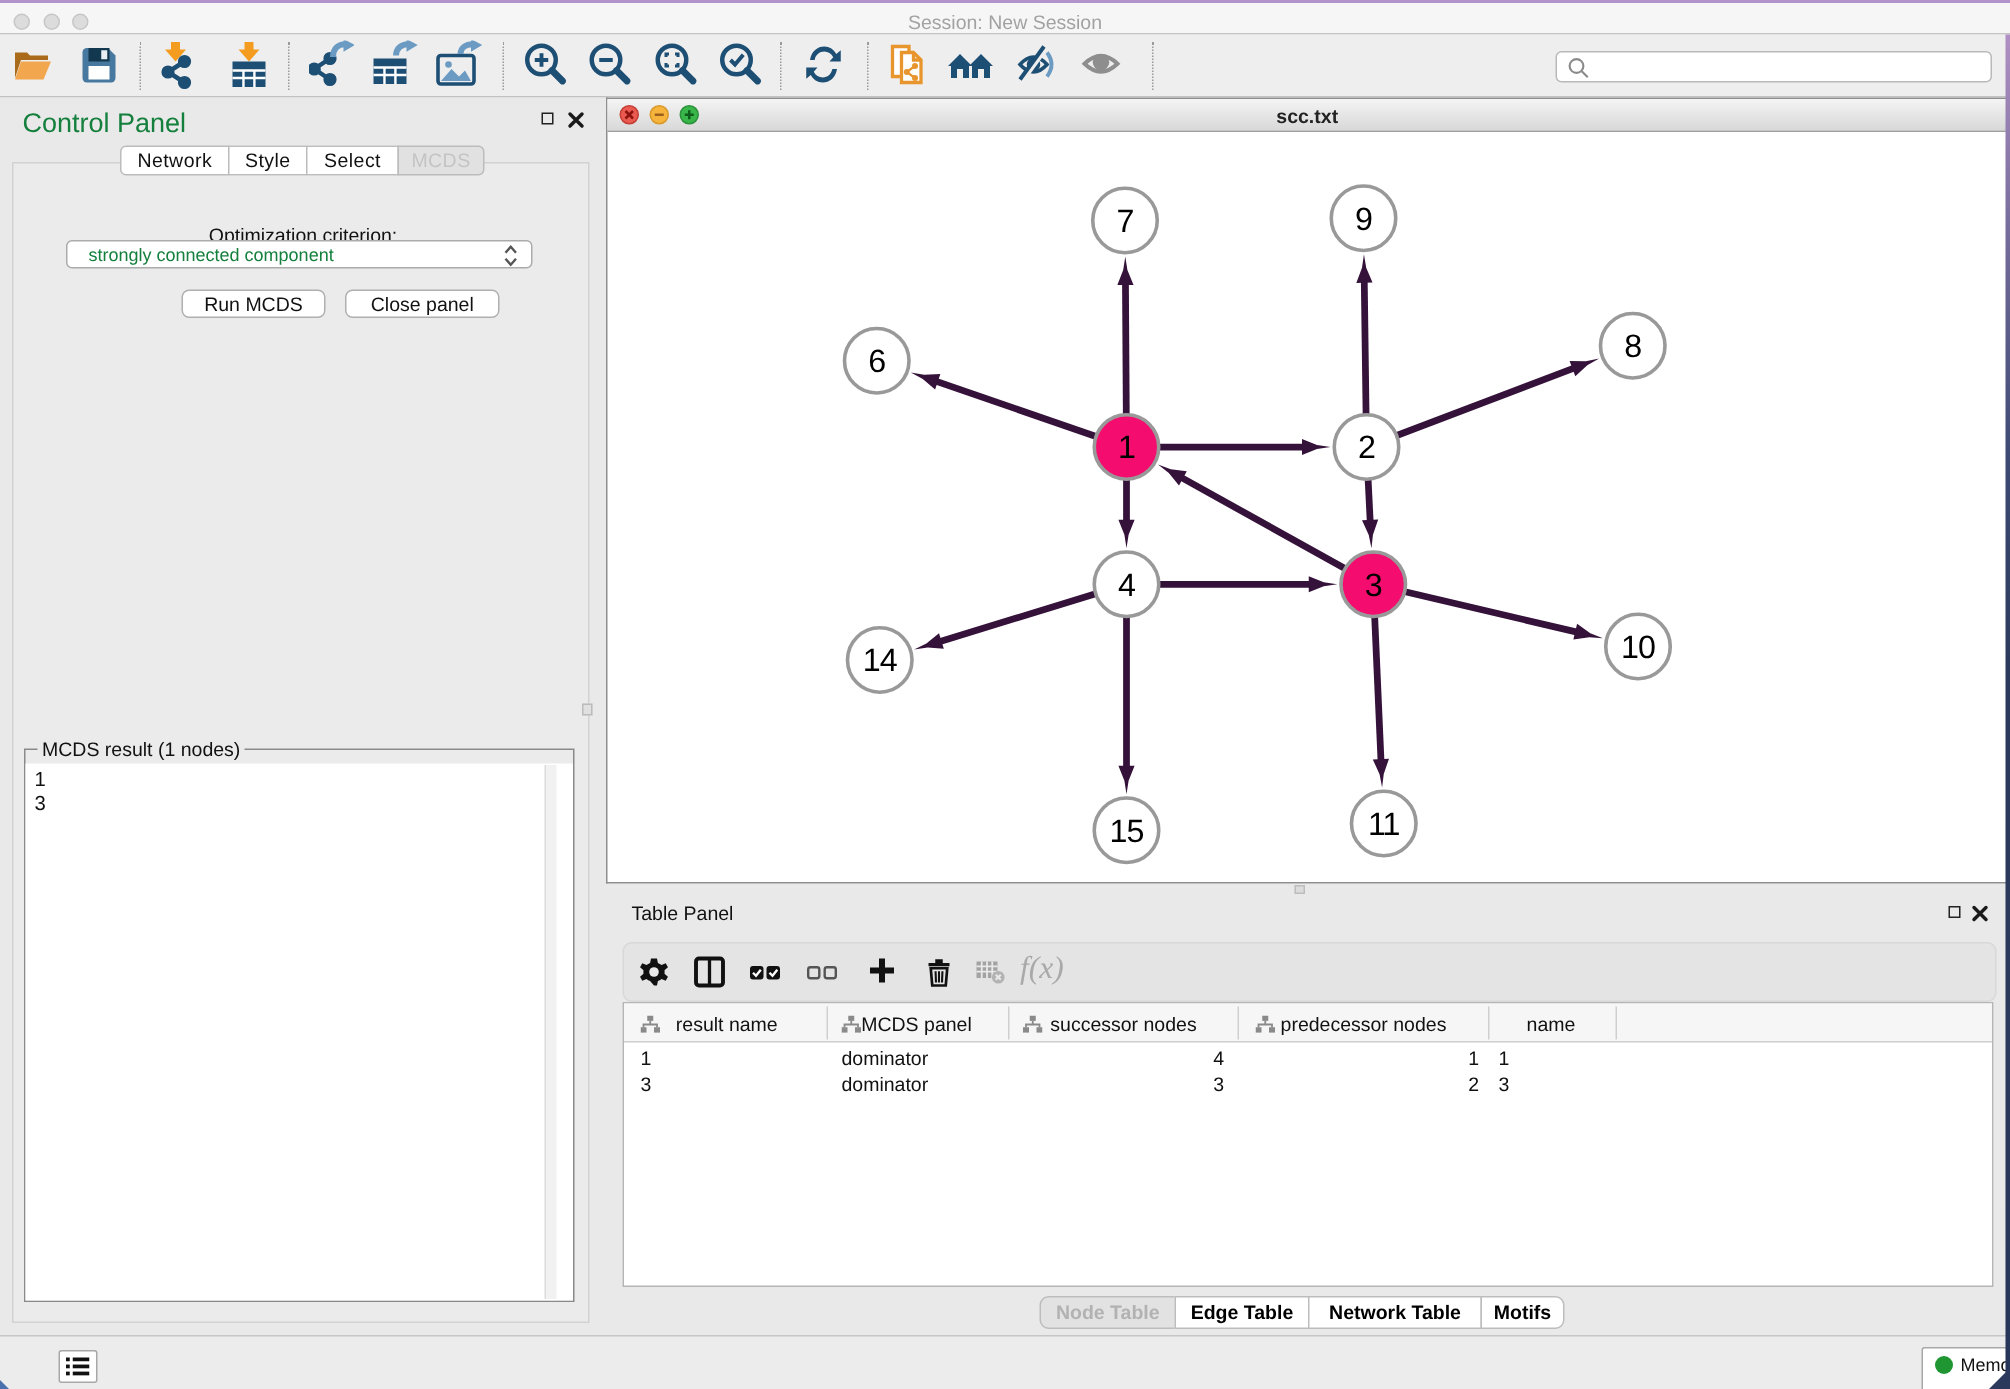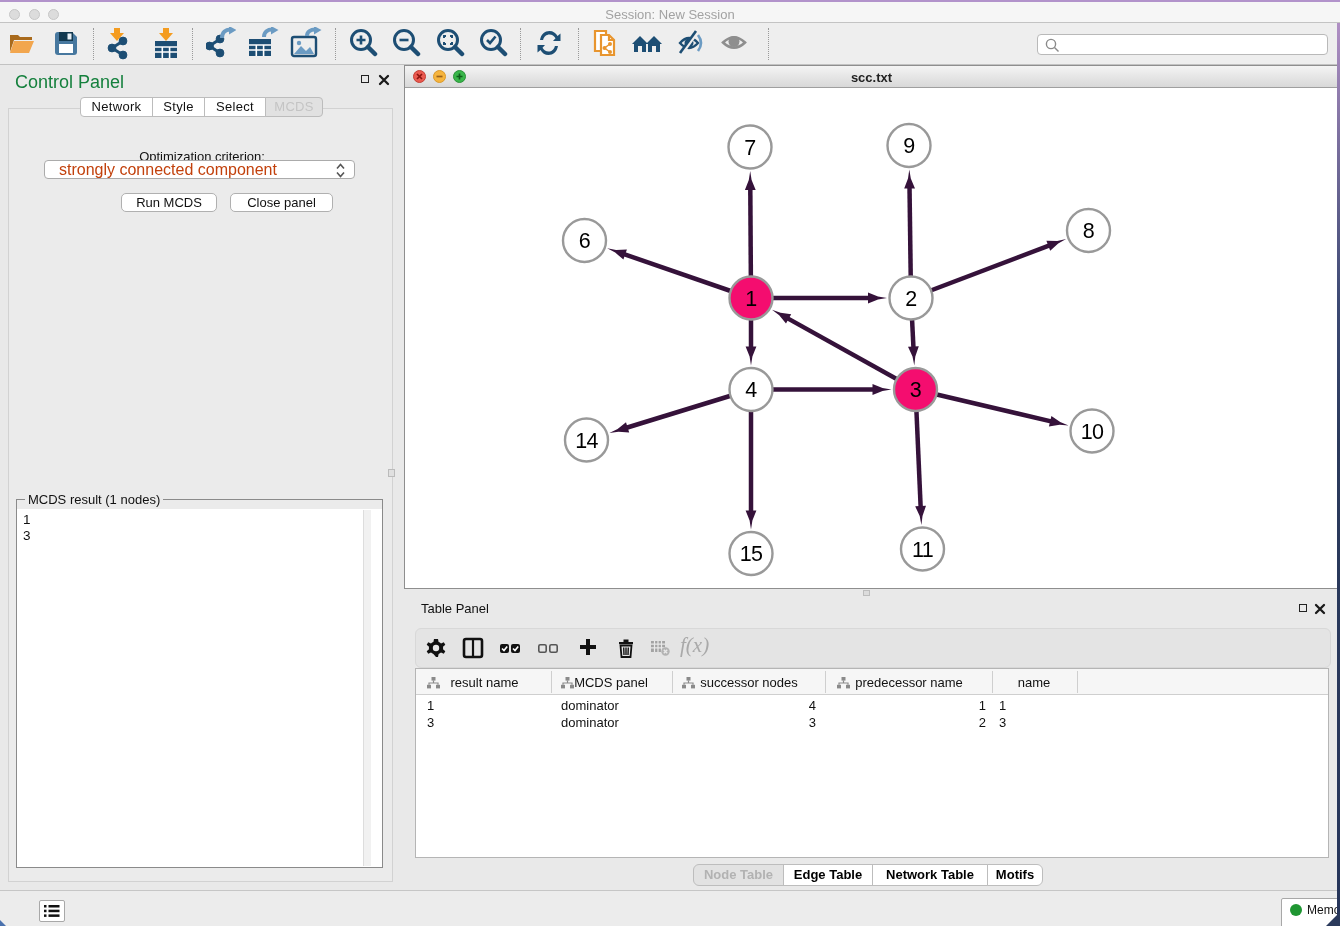--- a/index.html
+++ b/index.html
@@ -12,21 +12,21 @@
 .tsep { position:absolute; top:5px; height:32px; width:0; border-left:1px dotted #9a9a9a; }
 .ticon { position:absolute; top:4px; }
 #searchbox { position:absolute; left:1037px; top:11px; width:291px; height:21px; background:#fff; border:1px solid #b9b9b9; border-radius:4px; }
 
 #cpanel { position:absolute; left:0; top:65px; width:404px; height:825px; background:#e9e9e9; }
 #cp-title { position:absolute; left:15px; top:7px; font-size:18px; color:#15803d; }
 #cp-inner { position:absolute; left:8px; top:43px; width:385px; height:774px; background:#ebebeb; border:1px solid #d2d2d2; }
 .tabrow { position:absolute; font-size:13px; }
 .tabseg { position:absolute; top:0; height:20px; background:#fff; border:1px solid #bcbcbc; text-align:center; line-height:18px; color:#111; letter-spacing:0.3px; }
 .mini-restore { position:absolute; width:8px; height:8px; border:1.5px solid #222; }
-.dropdown { position:absolute; background:#fff; border:1px solid #ababab; border-radius:4px; font-size:16px; color:#c2410c; }
+.dropdown { position:absolute; background:#fff; border:1px solid #ababab; border-radius:4px; font-size:12px; color:#15803d; }
 .btn { position:absolute; background:#fff; border:1px solid #b0b0b0; border-radius:5px; font-size:13px; color:#111; text-align:center;margin-left:27px; }
 #fieldset { position:absolute; left:16px; top:434px; width:367px; height:369px; background:transparent; border:1px solid #8a8a8a; }
 #fieldset-label { position:absolute; left:8px; top:-8px; background:#ebebeb; padding:0 3px; font-size:13px; color:#111; }
 
 #netwin { position:absolute; left:404px; top:65px; width:934px; height:524px; border:1px solid #8e8e8e; border-right:none; background:#fff; }
 #net-titlebar { position:absolute; left:0; top:0; width:100%; height:22px; background:linear-gradient(#f4f4f4,#d8d8d8); border-bottom:1px solid #9f9f9f; }
 #net-title { position:absolute; width:100%; text-align:center; top:4px; font-size:13px; font-weight:bold; color:#222; }
 .tlight { position:absolute; top:4px; width:13px; height:13px; border-radius:50%; }
 
 #tpanel { position:absolute; left:404px; top:596px; width:936px; height:294px; background:#e9e9e9; }
@@ -376,21 +376,21 @@
           </svg></div>
         <div class="abs" style="left:253px; top:6px; width:160px; text-align:center;">successor nodes</div>
         <div class="abs" style="left:421px; top:7px;"><svg width="13" height="12" viewBox="0 0 13 12" style="vertical-align:-1px;">
             <g fill="#8a8a8a">
               <rect x="4.5" y="0" width="4" height="3.6"></rect>
               <rect x="0" y="7.8" width="4" height="3.6"></rect>
               <rect x="9" y="7.8" width="4" height="3.6"></rect>
             </g>
             <path d="M6.5 3.6 L6.5 6 M2 7.8 L2 6 L11 6 L11 7.8" stroke="#8a8a8a" stroke-width="1.2" fill="none"></path>
           </svg></div>
-        <div class="abs" style="left:413px; top:6px; width:160px; text-align:center;">predecessor name</div>
+        <div class="abs" style="left:413px; top:6px; width:160px; text-align:center;">predecessor nodes</div>
         <div class="abs" style="left:538px; top:6px; width:160px; text-align:center;">name</div>
     </div>
     <div class="trow" style="top:27px;">
         <div class="abs" style="left:11px; top:2px;">1</div>
         <div class="abs" style="left:145px; top:2px;">dominator</div>
         <div class="abs" style="left:300px; top:2px; width:100px; text-align:right;">4</div>
         <div class="abs" style="left:470px; top:2px; width:100px; text-align:right;">1</div>
         <div class="abs" style="left:583px; top:2px;">1</div>
       </div>
     <div class="trow" style="top:44px;">

